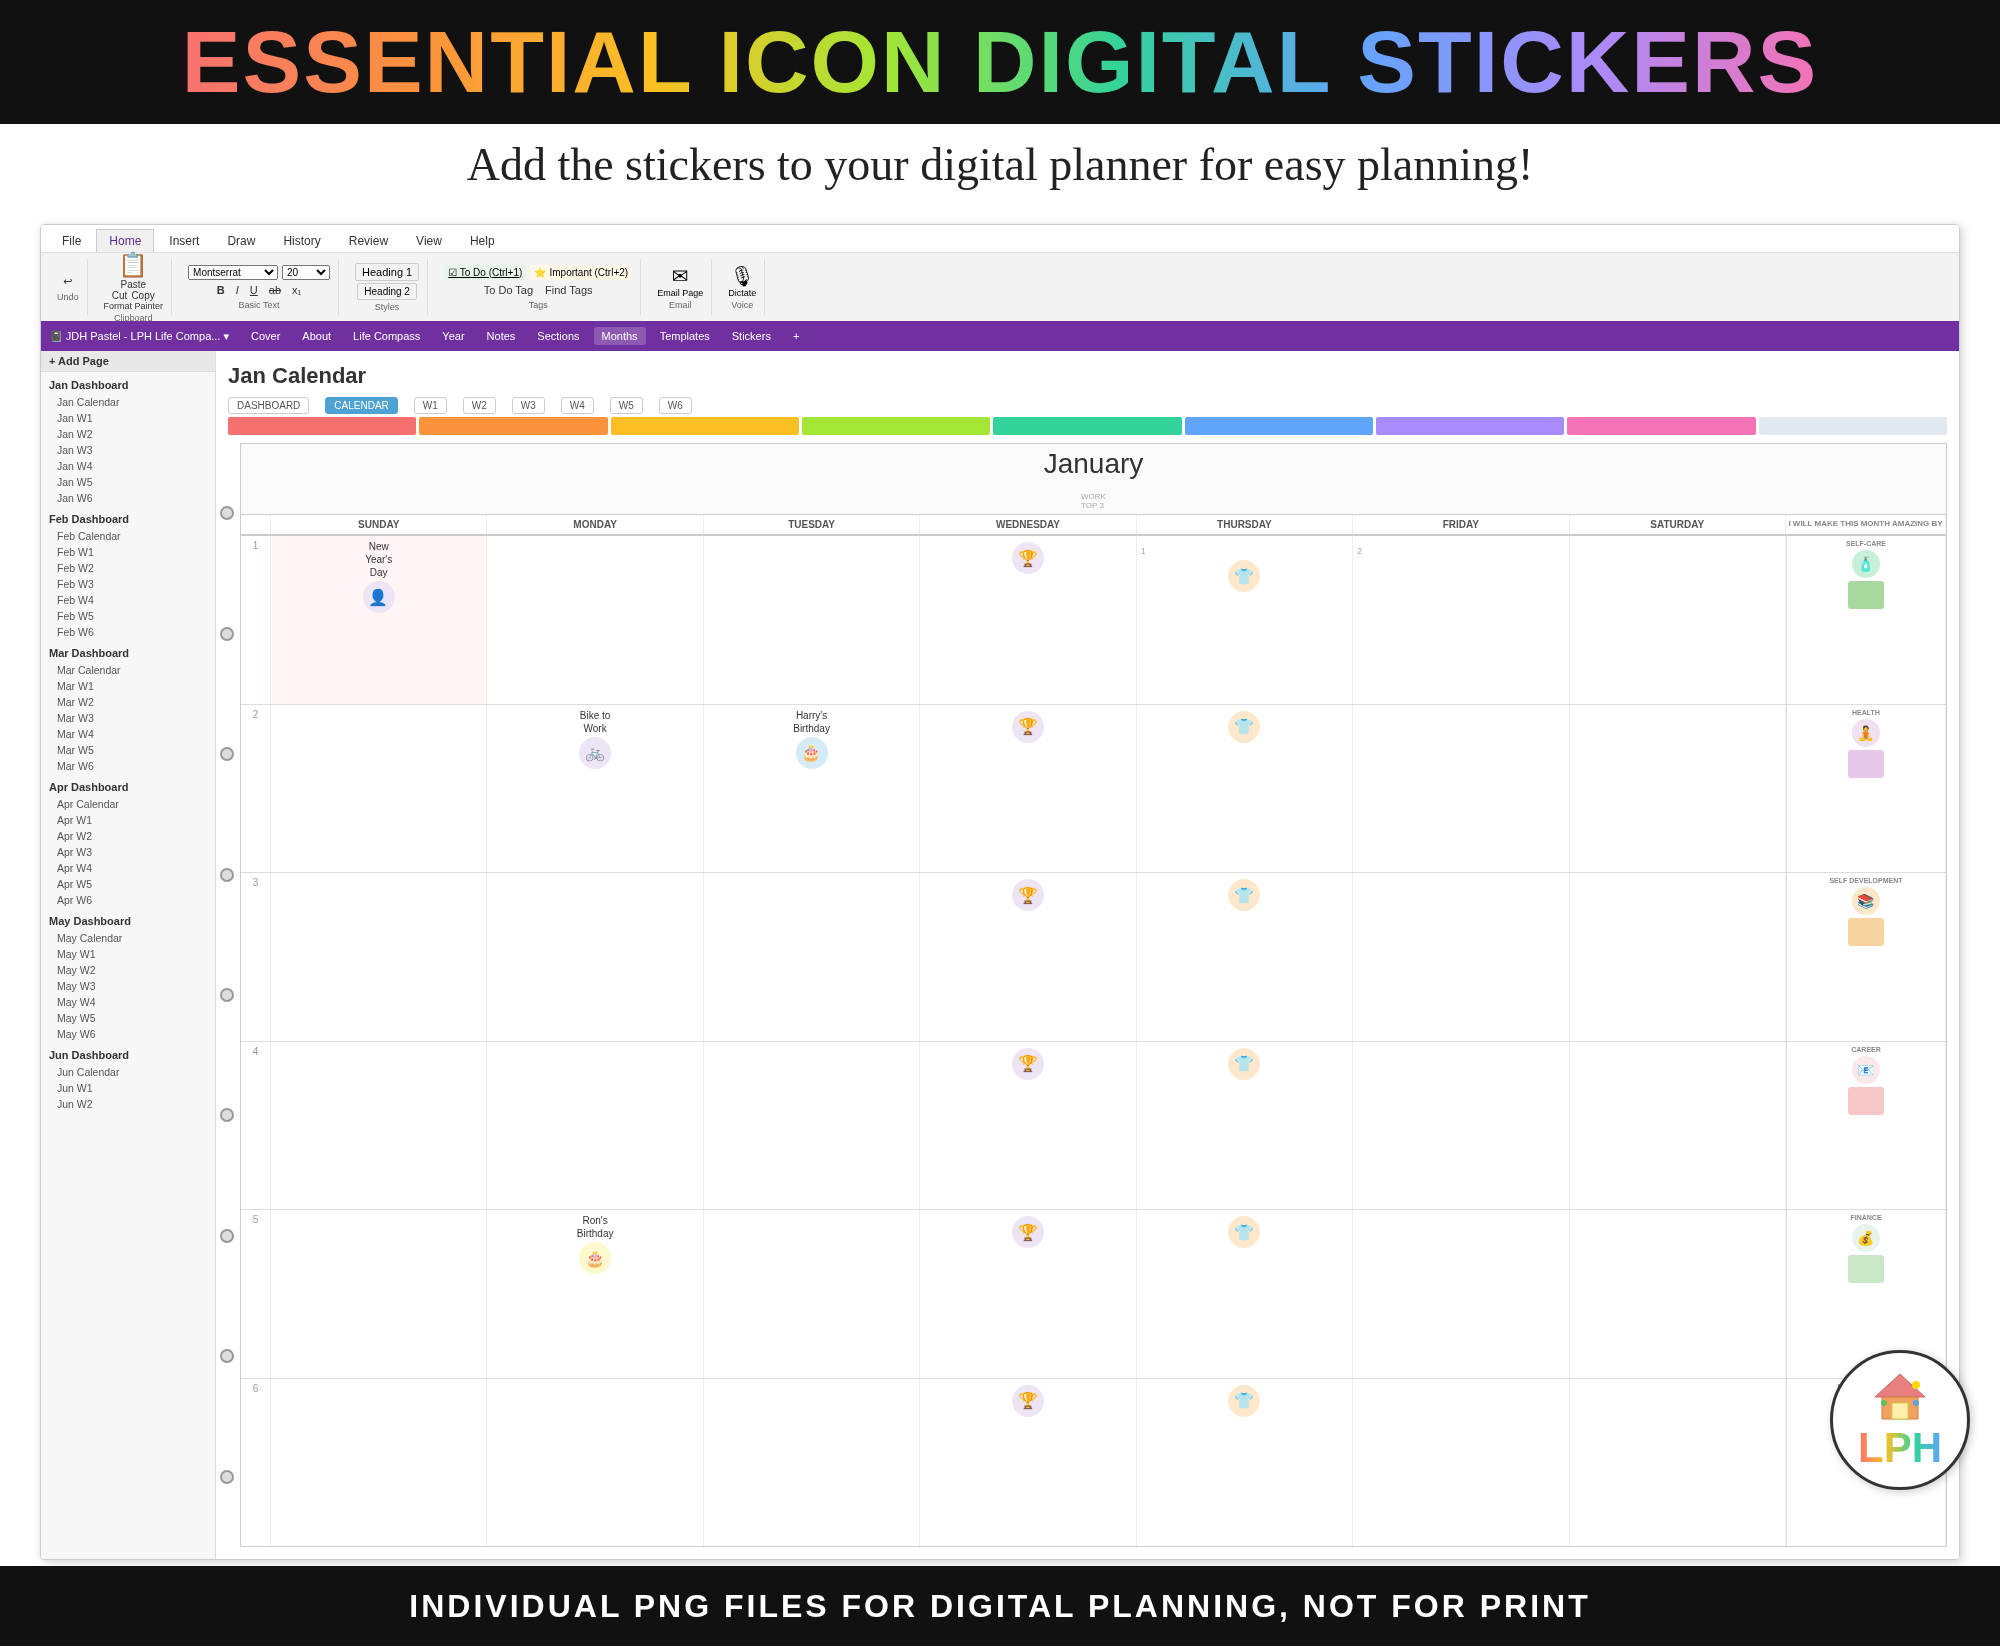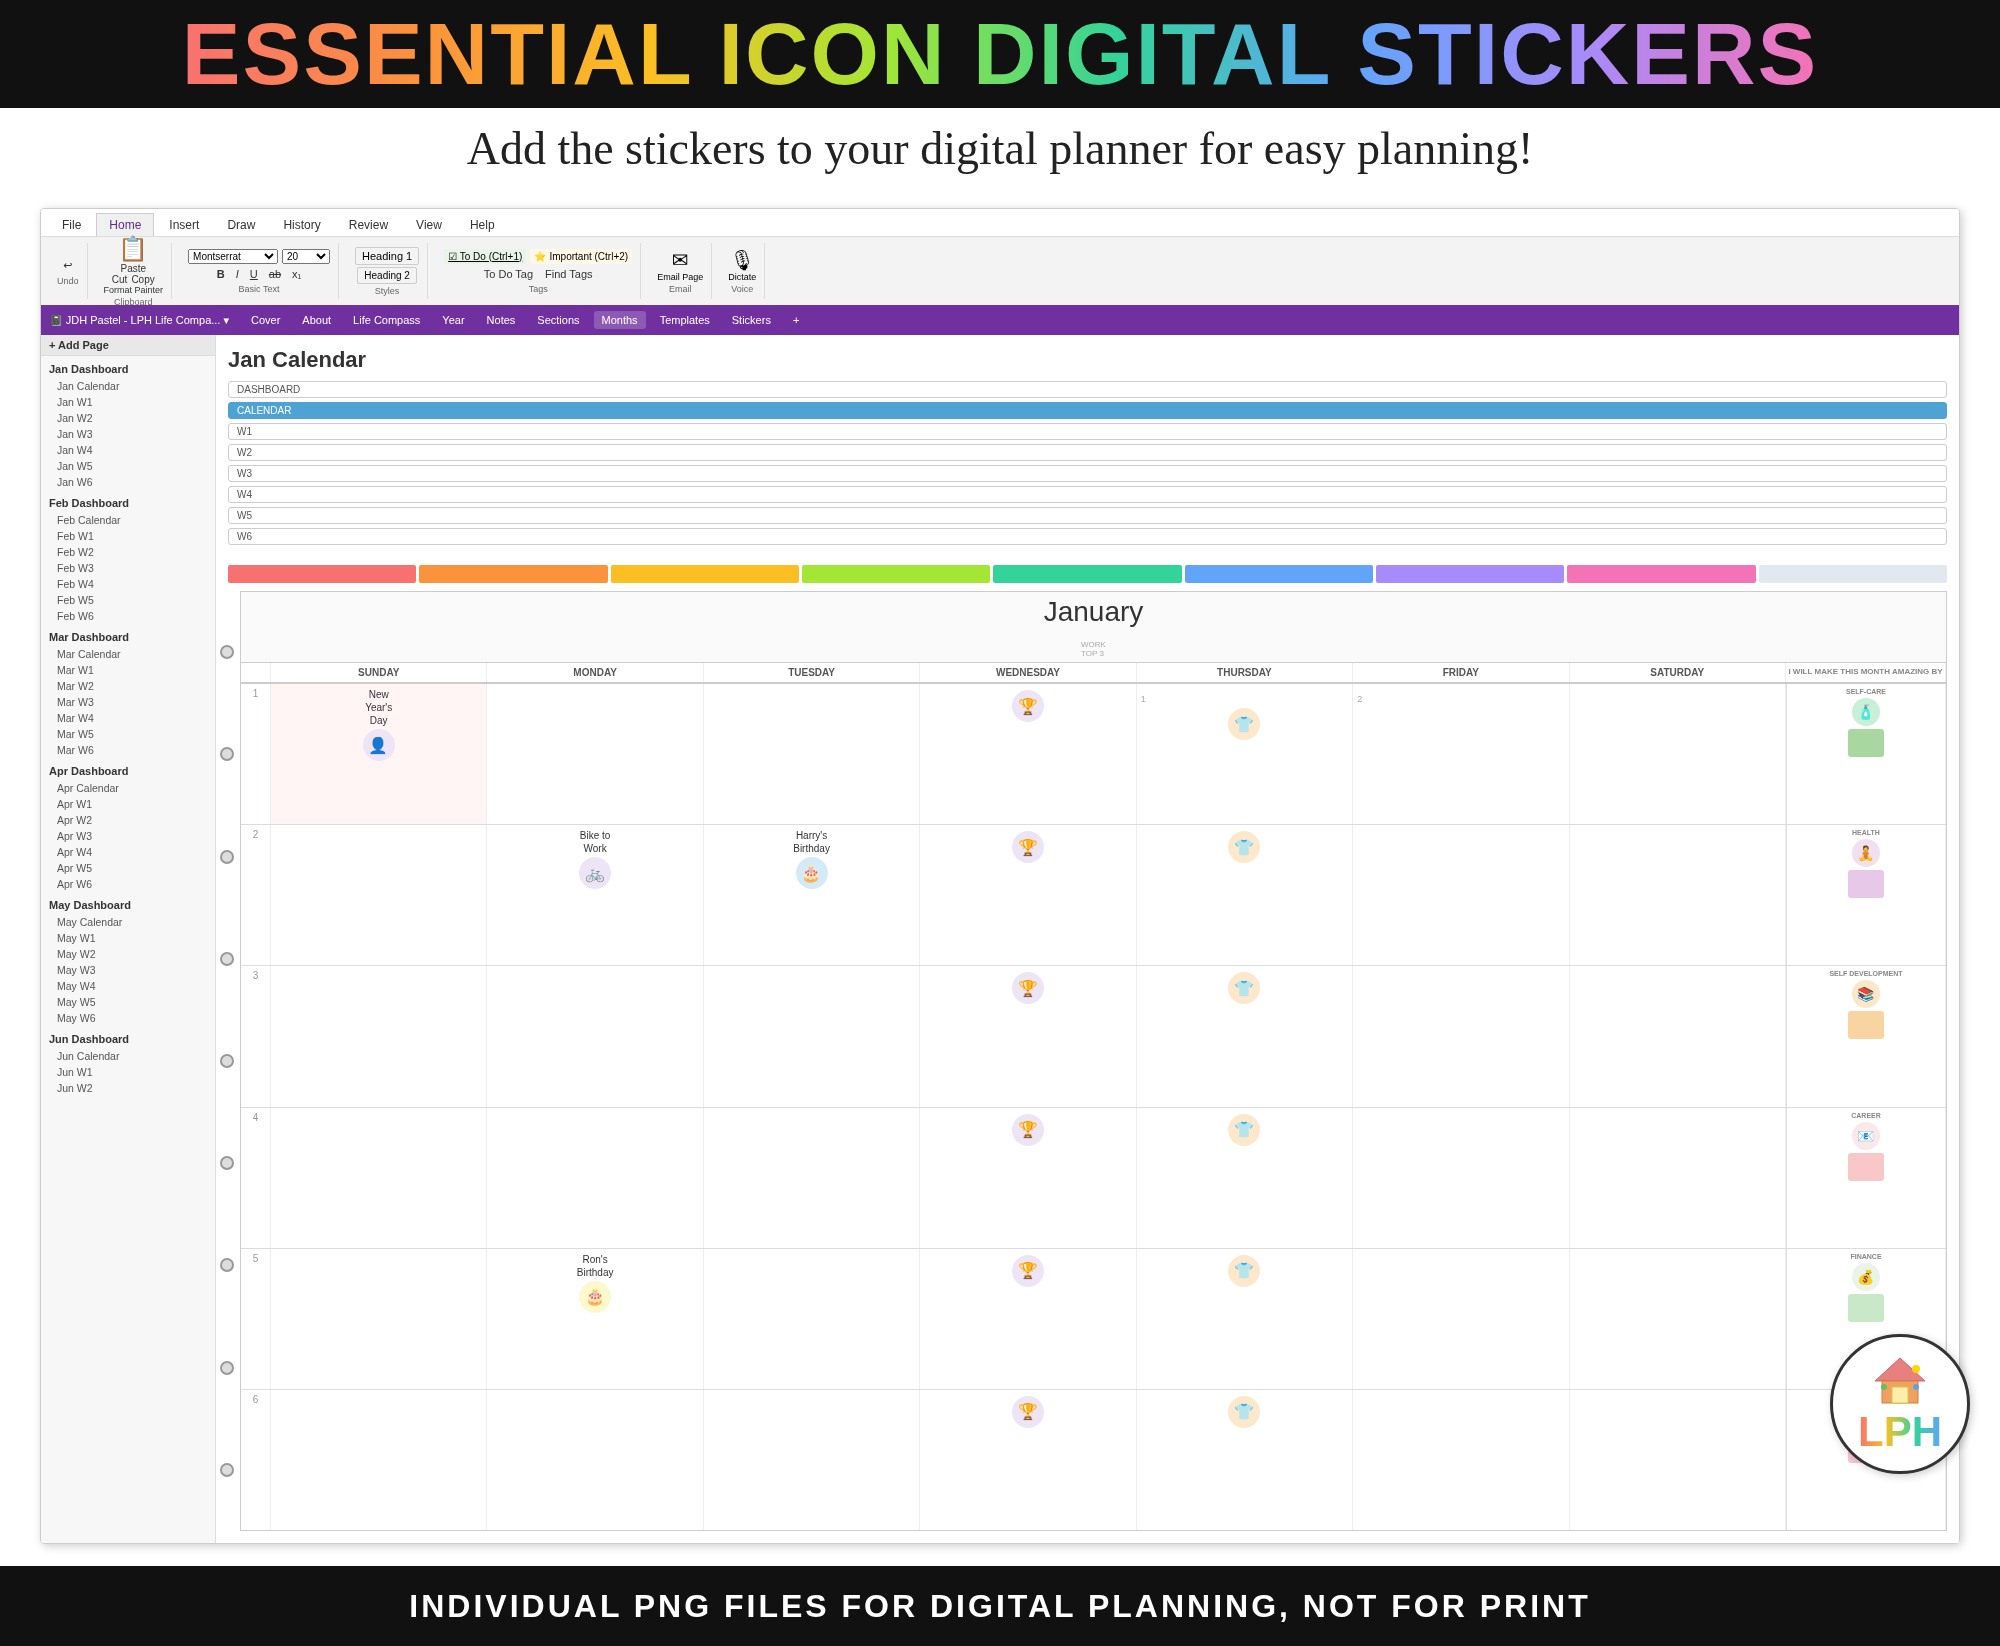--- a/index.html
+++ b/index.html
@@ -9,21 +9,21 @@
       background: #ffffff;
       font-family: Arial, sans-serif;
       overflow: hidden;
       position: relative;
     }
 
     
     .top-banner {
       background: #111111;
       width: 100%;
-      height: 108px;
+      height: 124px;
       display: flex;
       align-items: center;
       justify-content: center;
     }
     .top-banner-title {
       font-size: 88px;
       font-weight: 900;
       font-family: 'Arial Rounded MT Bold', Arial, sans-serif;
       letter-spacing: 2px;
       background: linear-gradient(90deg, #f87171, #fb923c, #fbbf24, #a3e635, #34d399, #60a5fa, #a78bfa, #f472b6);
@@ -182,23 +182,22 @@
       overflow: hidden;
     }
     .cal-title {
       font-size: 22px;
       font-weight: bold;
       color: #333;
       margin-bottom: 8px;
     }
     .cal-view-tabs {
       display: flex;
-      gap: 4px;
-      margin-bottom: 20px;
-      flex-direction: column;
+      gap: 16px;
+      margin-bottom: 3px;
     }
     .cal-view-tab {
       font-size: 10px;
       padding: 2px 8px;
       border: 1px solid #ccc;
       border-radius: 3px;
       cursor: pointer;
       color: #555;
     }
     .cal-view-tab.active {

